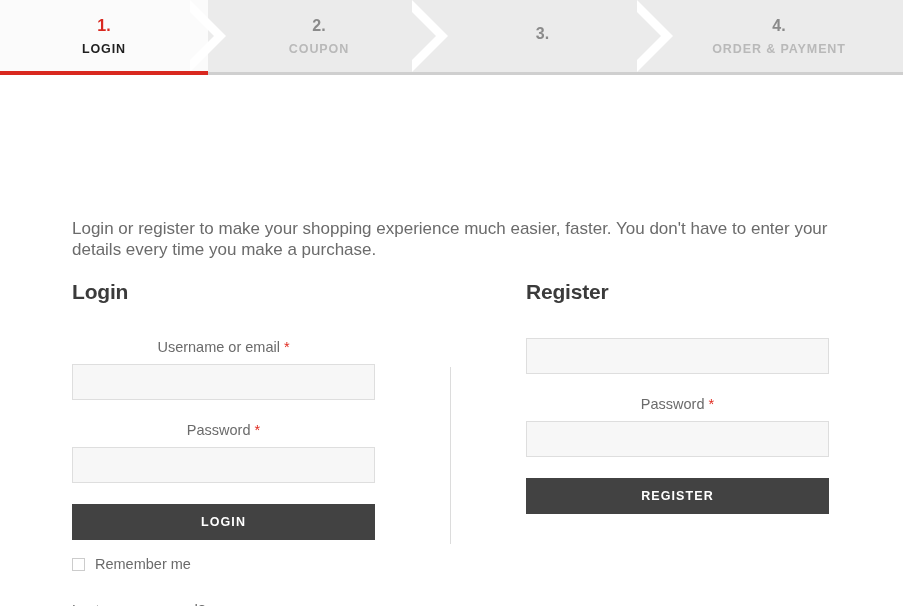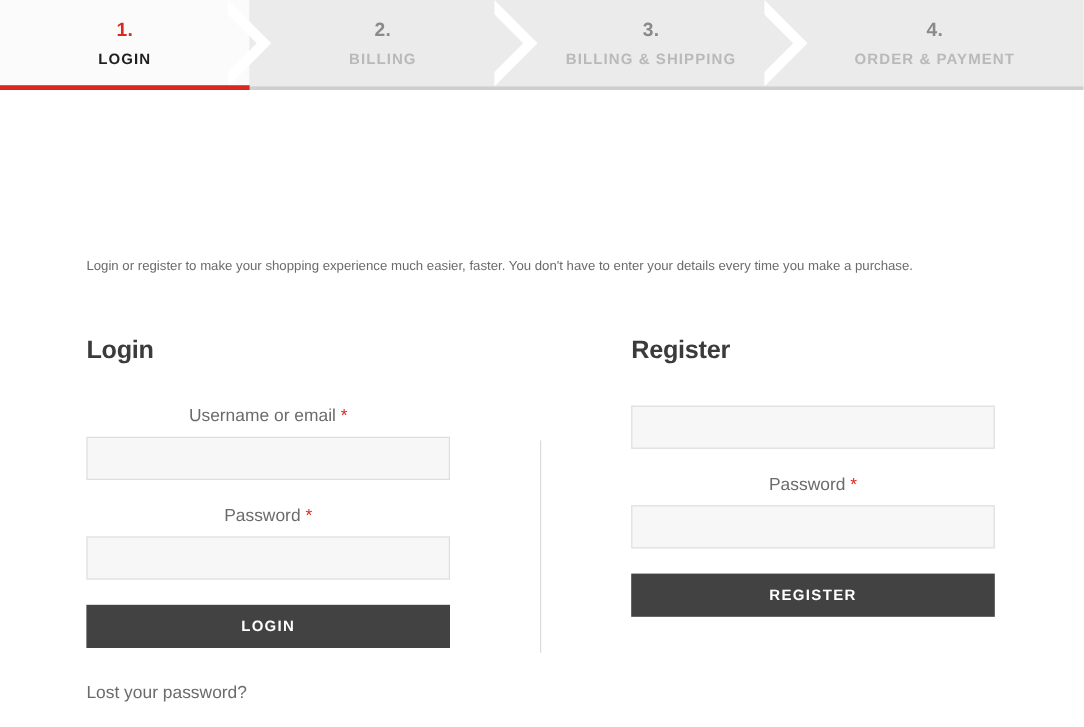--- a/index.html
+++ b/index.html
@@ -91,21 +91,21 @@
   
   .content {
     position: relative;
     padding: 0;
   }
   .intro {
     position: absolute;
     left: 72px;
     top: 126px;
     width: 760px;
-    font-size: 11px;
+    font-size: 17px;
     line-height: 21px;
     color: #6b6b6b;
   }
 
   .col-login {
     position: absolute;
     left: 72px;
     top: 205px;
     width: 303px;
   }
@@ -211,26 +211,25 @@
 
 <div class="steps">
 
   <div class="step step-1">
     <span class="step-num">1.</span>
     <span class="step-label">LOGIN</span>
   </div>
 
   <div class="step step-2">
     <span class="step-num">2.</span>
-    <span class="step-label">BILLING</span>
+    <span class="step-label">COUPON</span>
   </div>
 
   <div class="step step-3">
     <span class="step-num">3.</span>
-    <span class="step-label">BILLING &amp; SHIPPING</span>
   </div>
 
   <div class="step step-4">
     <span class="step-num">4.</span>
     <span class="step-label">ORDER &amp; PAYMENT</span>
   </div>
 
   <svg class="chevron chev-1" viewBox="0 0 36 72">
     <polygon points="0,0 36,36 0,72 -12,72 24,36 -12,0" fill="#ffffff"></polygon>
   </svg>
@@ -261,20 +260,24 @@
     <input class="text-input" type="text" placeholder="" style="">
 
     <label class="field-label">
       <span>Password</span>
       <span class="req">*</span>
     </label>
     <input class="text-input" type="password" placeholder="" style="">
 
     <button class="submit-btn">LOGIN</button>
 
+    <div class="remember-row">
+      <span class="checkbox"></span>
+      <span class="remember-label">Remember me</span>
+    </div>
 
     <a class="lost-link">Lost your password?</a>
   </div>
 
   <div class="col-register">
     <h2 class="section-title">Register</h2>
 
     <input class="text-input" type="text" placeholder="" style="">
 
     <label class="field-label">

